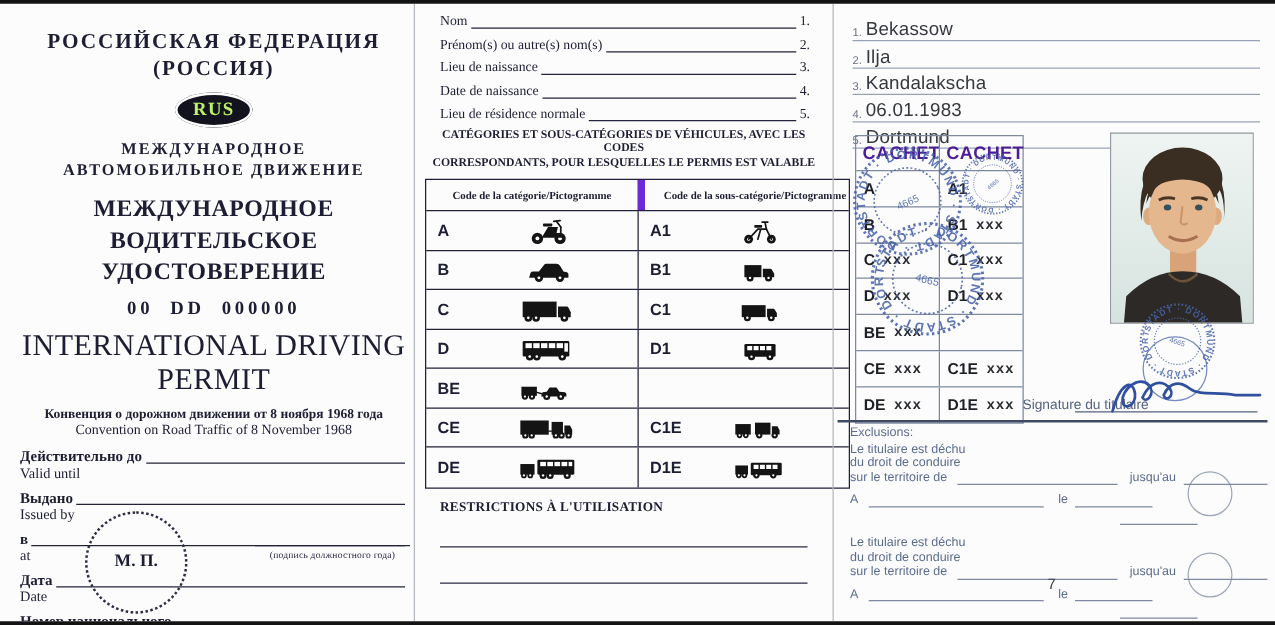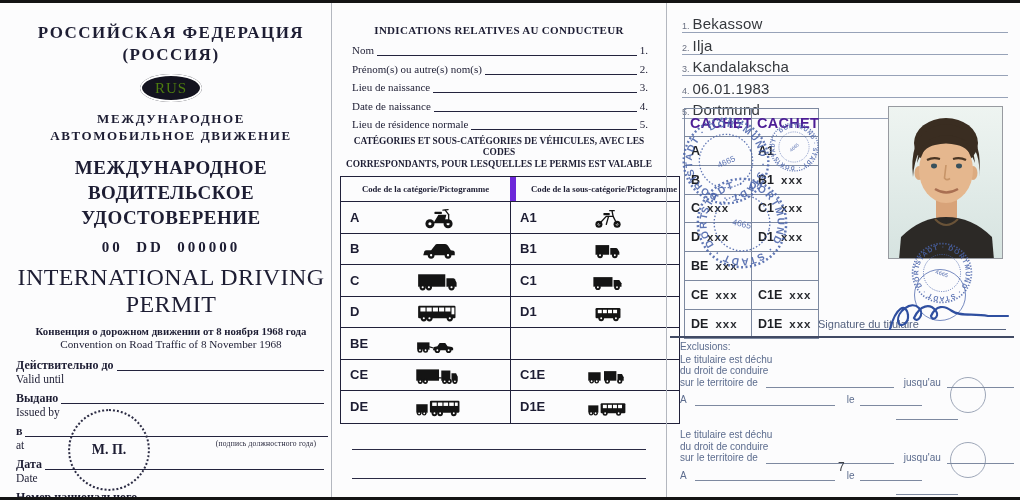--- a/index.html
+++ b/index.html
@@ -12,21 +12,21 @@
        border-top:3px solid #141414;border-bottom:3px solid #141414;}
   .divider{position:absolute;top:0;bottom:0;width:1px;background:#b3b7bf;}
   .panel{position:absolute;top:0;bottom:0;}
 
   
   .left-panel{left:12px;width:318px;color:var(--ink);font-family:"Liberation Serif",serif;text-align:center;}
   .lp-country{font-weight:bold;font-size:17px;letter-spacing:1.5px;margin-top:20px;}
   .lp-country.second{margin-top:2px;}
   .lp-badge{width:62px;height:28px;background:#13131f;border-radius:50%;margin:9px auto 4px;
             display:flex;align-items:center;justify-content:center;box-shadow:0 0 0 2px #fff inset;}
-  .lp-badge span{color:#4d7c0f;font-weight:normal;font-size:15px;letter-spacing:1px;font-family:"Liberation Serif",serif;}
+  .lp-badge span{color:#bef264;font-weight:bold;font-size:15px;letter-spacing:1px;font-family:"Liberation Serif",serif;}
   .lp-movement{font-weight:bold;font-size:13px;letter-spacing:1.6px;margin-top:8px;line-height:17px;}
   .lp-title-ru{font-weight:bold;font-size:19px;letter-spacing:0.5px;margin-top:11px;line-height:25px;}
   .lp-number{font-weight:bold;font-size:15px;letter-spacing:3px;margin-top:9px;white-space:pre;}
   .lp-title-en{font-weight:normal;font-size:24px;margin-top:8px;letter-spacing:0.4px;}
   .lp-conv-ru{font-weight:bold;font-size:10.8px;margin-top:7px;}
   .lp-conv-en{font-size:11.2px;margin-top:1px;}
   .lp-fields{text-align:left;padding:8px 6px 0 4px;}
   .lp-field{display:flex;align-items:flex-start;}
   .lp-label{font-size:12px;font-weight:600;white-space:nowrap;}
   .fill-line{flex:1;border-bottom:1px solid #23233d;margin-left:3px;height:13px;}
@@ -172,21 +172,20 @@
     </div>
     <div class="lp-sign">
       <div class="sign-line"></div>
       <div class="sign-caption">(подпись должностного года)</div>
     </div>
   </div>
 
   <div class="divider" style="left:331px;"></div>
 
   <div class="panel mid-panel">
-    <div class="mp-title">INDICATIONS RELATIVES AU CONDUCTEUR</div>
     <div class="mp-fields">
 
         <div class="mp-field">
           <span class="mp-label">Nom</span>
           <span class="fill-line"></span>
           <span class="mp-num">1.</span>
         </div>
 
         <div class="mp-field">
           <span class="mp-label">Prénom(s) ou autre(s) nom(s)</span>
@@ -465,20 +464,21 @@
                   <circle cx="34" cy="34" r="1.6" fill="#fff"></circle>
                   <circle cx="58" cy="34" r="4.5" fill="#141414"></circle>
                   <circle cx="58" cy="34" r="1.6" fill="#fff"></circle>
                 </svg>
               </span>
             </div>
           </div>
         </div>
     </div>
 
+    <div class="mp-restrict">RESTRICTIONS À L'UTILISATION</div>
     <div class="blank-line" style="margin-top:12px;"></div>
     <div class="blank-line" style="margin-top:15px;"></div>
 
   </div>
 
   <div class="divider" style="left:666px;"></div>
 
   <div class="panel right-panel">
     <div class="rp-fields">
       <div class="rp-field">

